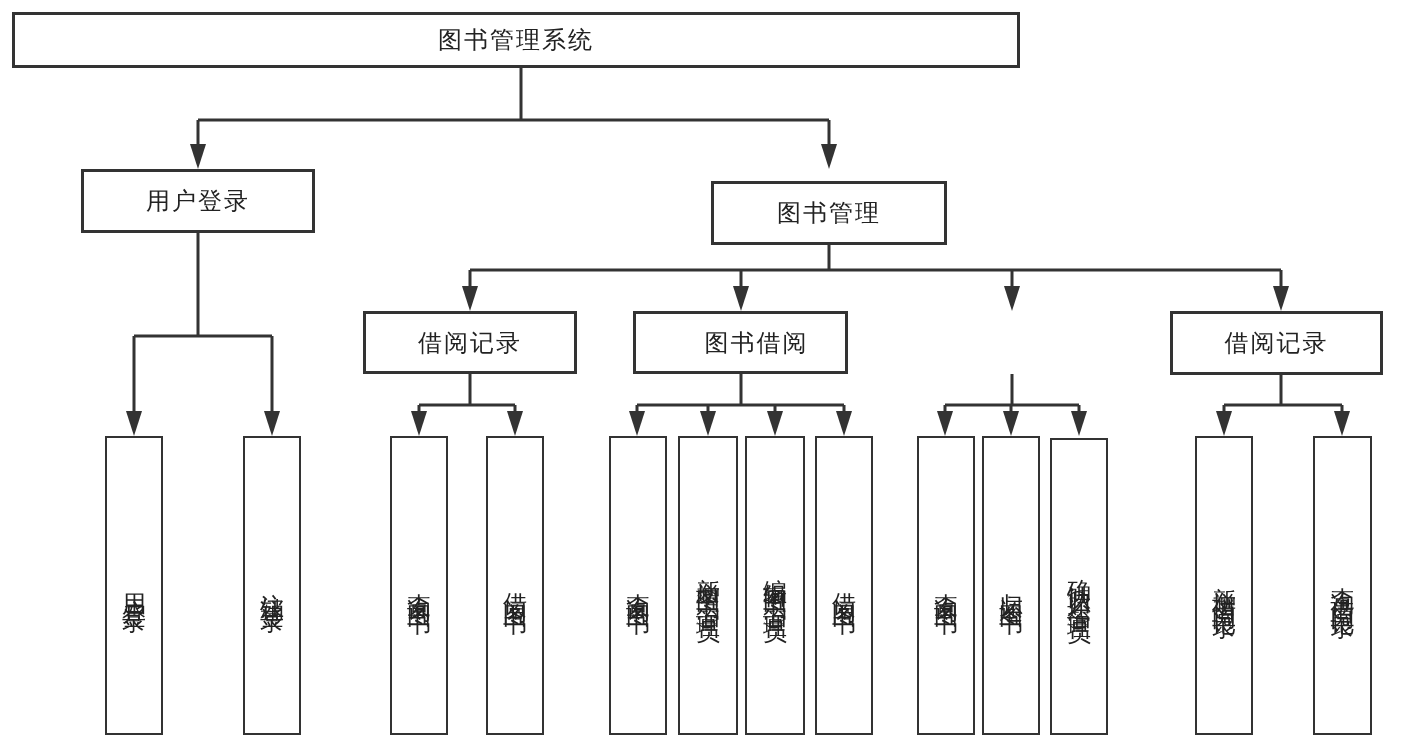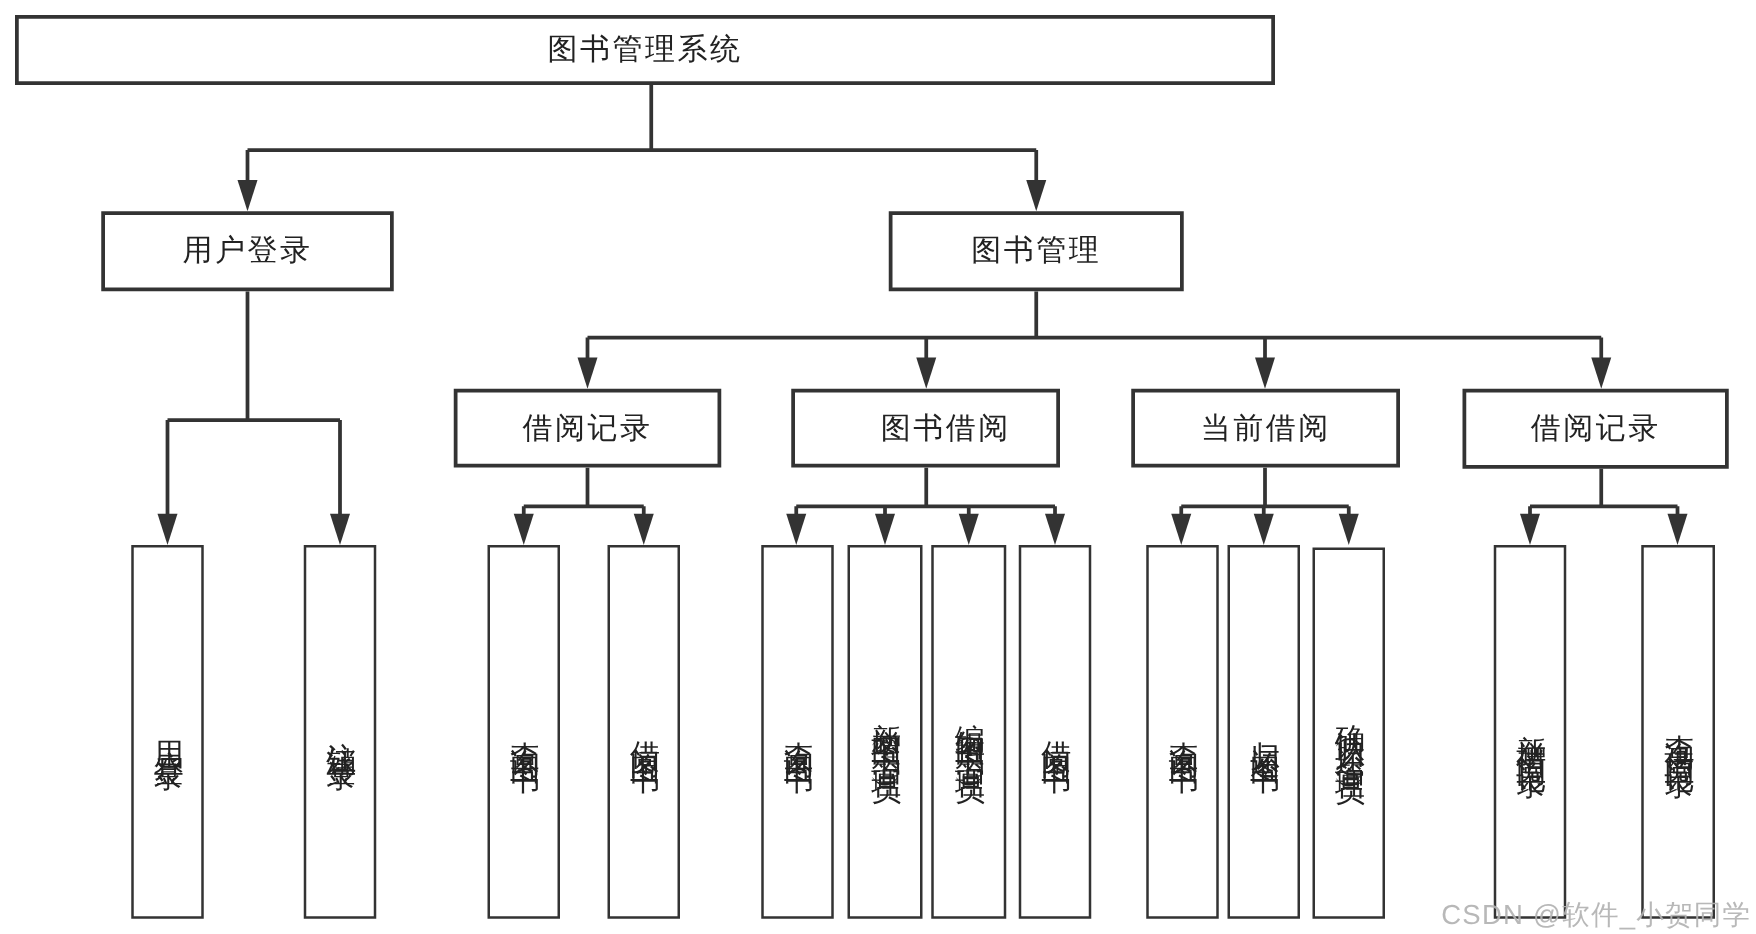--- a/index.html
+++ b/index.html
@@ -66,39 +66,37 @@
     <polygon points="937,411 953,411 945,436"></polygon>
     <polygon points="1003,411 1019,411 1011,436"></polygon>
     <polygon points="1071,411 1087,411 1079,436"></polygon>
     <polygon points="1216,411 1232,411 1224,436"></polygon>
     <polygon points="1334,411 1350,411 1342,436"></polygon>
   </svg>
 
   <div class="box h" style="left:12px;top:12px;width:1008px;height:56px;">图书管理系统</div>
 
   <div class="box h" style="left:81px;top:169px;width:234px;height:64px;">用户登录</div>
-  <div class="box h" style="left:711px;top:169px;width:236px;height:64px;">图书管理</div>
+  <div class="box h" style="left:711px;top:181px;width:236px;height:64px;">图书管理</div>
 
   <div class="box h" style="left:363px;top:311px;width:214px;height:63px;">借阅记录</div>
   <div class="box h" style="left:633px;top:311px;width:215px;height:63px;padding-left:32px;">图书借阅</div>
-  <div class="box h" style="left:905px;top:311px;width:215px;height:63px;">当前借阅</div>
   <div class="box h" style="left:1170px;top:311px;width:213px;height:64px;">借阅记录</div>
 
   <div class="box v" style="left:105px;top:436px;width:58px;height:299px;">用户登录</div>
   <div class="box v" style="left:243px;top:436px;width:58px;height:299px;">注销登录</div>
 
   <div class="box v" style="left:390px;top:436px;width:58px;height:299px;">查询图书</div>
   <div class="box v" style="left:486px;top:436px;width:58px;height:299px;">借阅图书</div>
 
   <div class="box v" style="left:609px;top:436px;width:58px;height:299px;">查询图书</div>
   <div class="box v" style="left:678px;top:436px;width:60px;height:299px;">新增图书（管理员）</div>
   <div class="box v" style="left:745px;top:436px;width:60px;height:299px;">编辑图书（管理员）</div>
   <div class="box v" style="left:815px;top:436px;width:58px;height:299px;">借阅图书</div>
 
   <div class="box v" style="left:917px;top:436px;width:58px;height:299px;">查询图书</div>
   <div class="box v" style="left:982px;top:436px;width:58px;height:299px;">归还图书</div>
   <div class="box v" style="left:1050px;top:438px;width:58px;height:297px;">确认归还（管理员）</div>
 
   <div class="box v" style="left:1195px;top:436px;width:58px;height:299px;">新增借阅记录</div>
   <div class="box v" style="left:1313px;top:436px;width:59px;height:299px;">查询借阅记录</div>
 
-  <div class="watermark">CSDN @软件_小贺同学</div>
 </div>
 
 </body></html>

